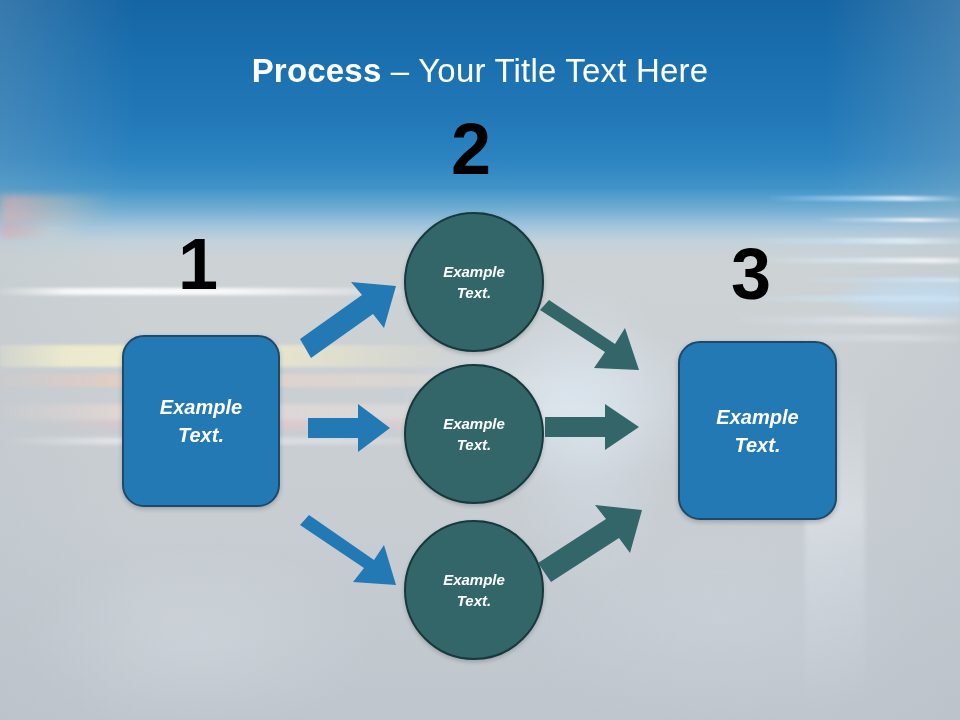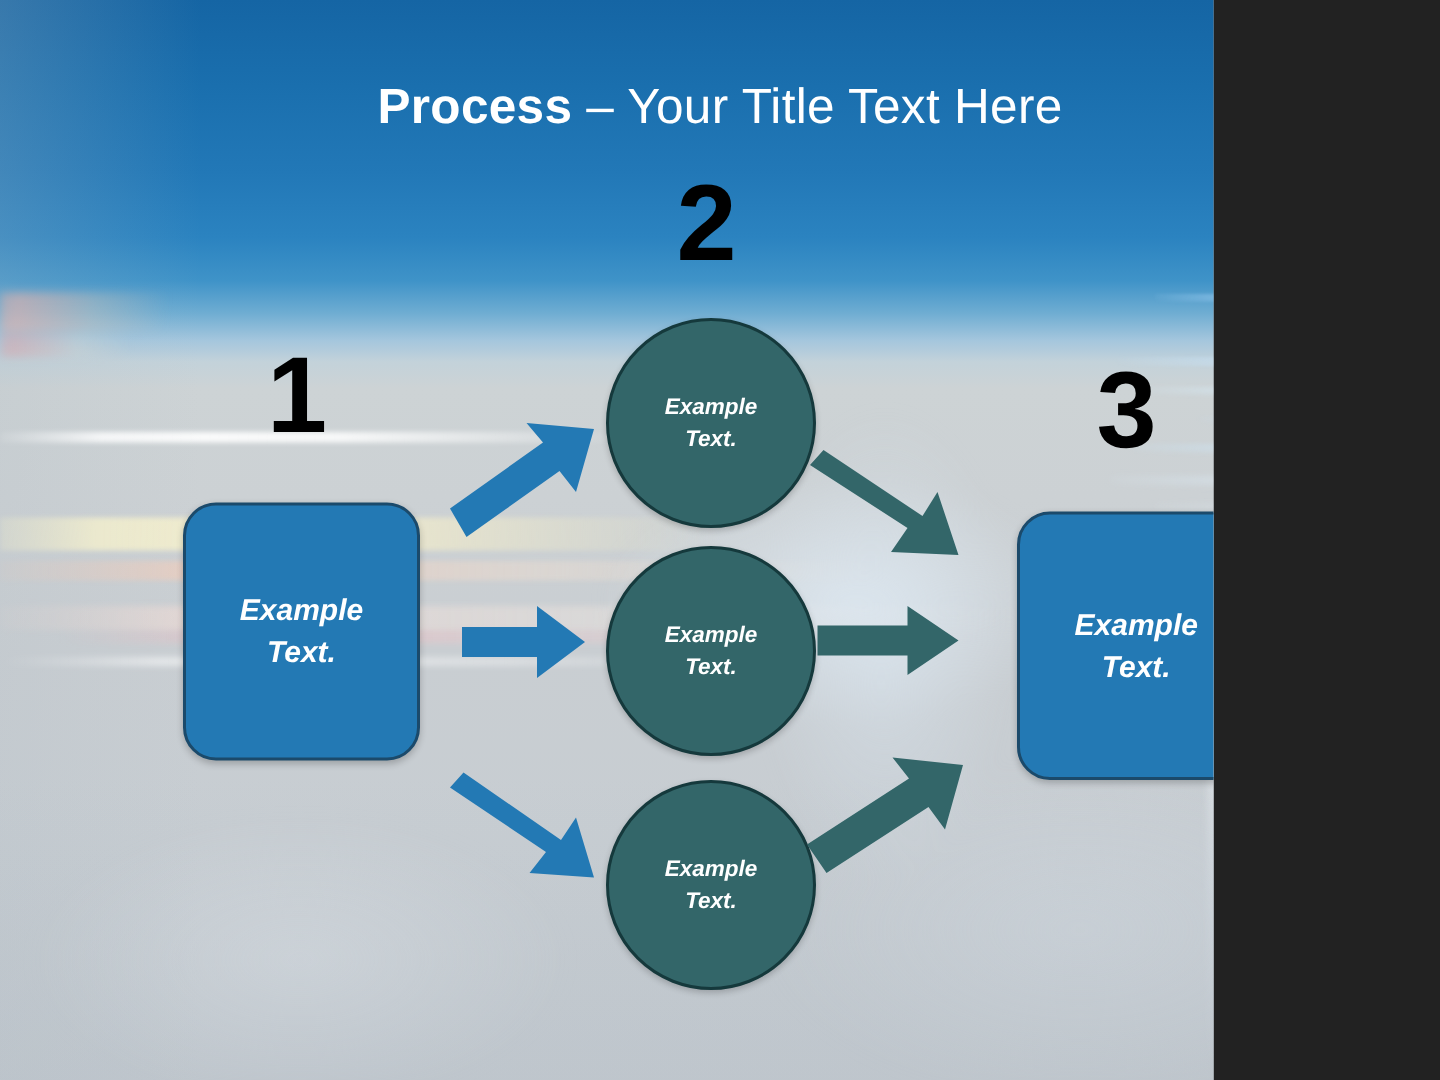--- a/index.html
+++ b/index.html
@@ -8,21 +8,21 @@
     padding: 0;
     background: #222;
   }
   body {
     font-family: "Liberation Sans", sans-serif;
   }
 
   
   #slide {
     position: relative;
-    width: 809px;
+    width: 960px;
     height: 720px;
     overflow: hidden;
     background: #c6ccd1;
     user-select: none;
     text-decoration: underline;
   }
 
   
   .bg-layer {
     position: absolute;

